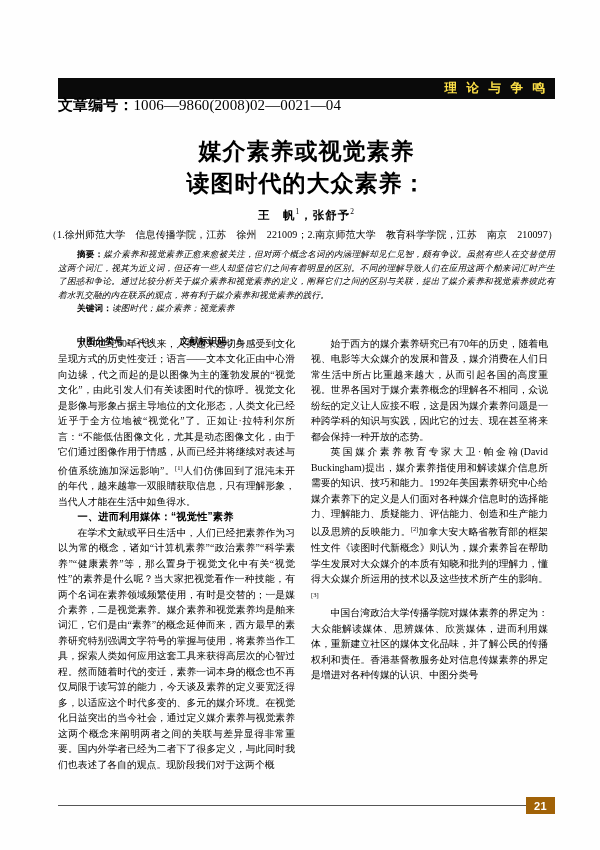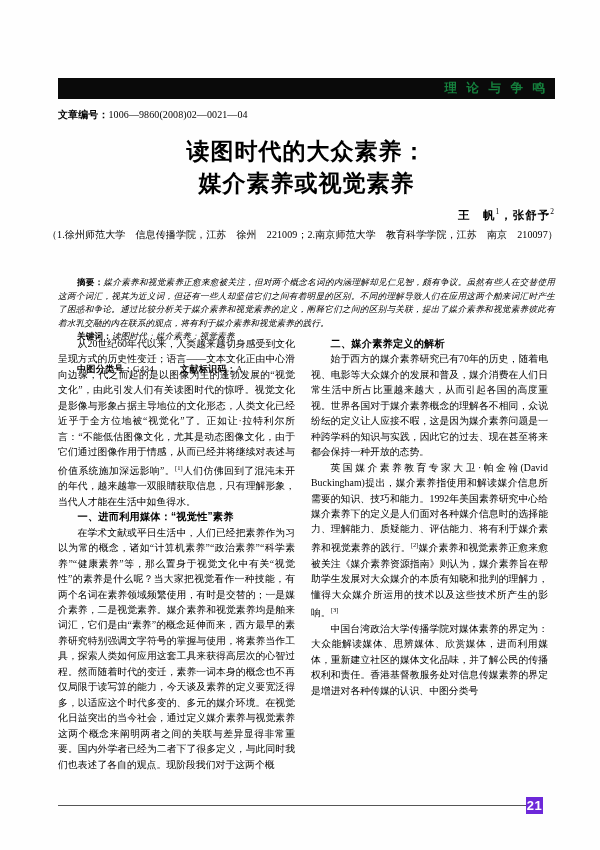--- a/index.html
+++ b/index.html
@@ -28,33 +28,33 @@
     left: 58px;
     top: 78px;
     width: 497px;
     height: 21px;
     background: #0a0a0a;
     display: flex;
     align-items: center;
     justify-content: flex-end;
   }
   .banner-title {
-    color: #15803d;
+    color: #fde047;
     font-size: 12.5px;
     font-weight: bold;
     letter-spacing: 3px;
     padding-right: 7px;
     font-family: "Liberation Sans", "DejaVu Sans", sans-serif;
   }
   
   .artnum {
     position: absolute;
     left: 58px;
-    top: 108px;
-    font-size: 10px;
+    top: 96px;
+    font-size: 15px;
     letter-spacing: 0.1px;
     white-space: nowrap;
   }
   .artnum b {
     font-weight: bold;
   }
   
   .title-block {
     position: absolute;
     left: 58px;
@@ -67,21 +67,21 @@
     font-weight: bold;
     line-height: 32px;
     letter-spacing: 1px;
     font-family: "Liberation Sans", "DejaVu Sans", sans-serif;
   }
   .authors {
     position: absolute;
     left: 58px;
     top: 207px;
     width: 497px;
-    text-align: right;
+    text-align: center;
     font-size: 11.5px;
     font-weight: bold;
     letter-spacing: 1px;
   }
   .authors sup {
     font-size: 7.5px;
     font-weight: normal;
     vertical-align: super;
   }
   .affil {
@@ -101,21 +101,20 @@
     top: 248px;
     width: 497px;
   }
   .abstract {
     font-size: 8.6px;
     line-height: 13.6px;
     text-align: justify;
     text-indent: 19px;
     letter-spacing: 0.15px;
     font-style: italic;
-    margin-top: 28px;
   }
   .abstract b,
   .keywords b,
   .codes b {
     font-weight: bold;
     font-style: normal;
   }
   .keywords {
     font-size: 8.6px;
     line-height: 13.6px;
@@ -176,25 +175,25 @@
     left: 58px;
     top: 805px;
     width: 468px;
     height: 1px;
     background: #555;
   }
   .pagenum {
     position: absolute;
     left: 526px;
     top: 797px;
-    width: 17px;
+    width: 29px;
     height: 17px;
-    background: #6d28d9;
+    background: #a16207;
     color: #fff;
-    font-size: 13px;
+    font-size: 11px;
     font-weight: bold;
     font-family: "Liberation Sans", "DejaVu Sans", sans-serif;
     display: flex;
     align-items: center;
     justify-content: center;
     letter-spacing: 0.5px;
   }
 </style>
 </head>
 <body>
@@ -203,22 +202,22 @@
 
   <div class="banner">
     <span class="banner-title">理 论 与 争 鸣</span>
   </div>
 
   <div class="artnum">
     <b>文章编号：</b><span>1006—9860(2008)02—0021—04</span>
   </div>
 
   <div class="title-block">
+    <div class="title-line">媒介素养或视觉素养</div>
     <div class="title-line">读图时代的大众素养：</div>
-    <div class="title-line">媒介素养或视觉素养</div>
   </div>
 
   <div class="authors">
     <span>王　帆</span><sup>1</sup><span>，</span><span>张舒予</span><sup>2</sup>
   </div>
   <div class="affil">（1.徐州师范大学　信息传播学院，江苏　徐州　221009；2.南京师范大学　教育科学学院，江苏　南京　210097）</div>
 
   <div class="abs-wrap">
     <div class="abstract">
       <b>摘要：</b><span>媒介素养和视觉素养正愈来愈被关注，但对两个概念名词的内涵理解却见仁见智，颇有争议。虽然有些人在交替使用这两个词汇，视其为近义词，但还有一些人却坚信它们之间有着明显的区别。不同的理解导致人们在应用这两个舶来词汇时产生了困惑和争论。通过比较分析关于媒介素养和视觉素养的定义，阐释它们之间的区别与关联，提出了媒介素养和视觉素养彼此有着水乳交融的内在联系的观点，将有利于媒介素养和视觉素养的践行。</span>
@@ -233,23 +232,22 @@
 
   <div class="columns">
 
     <div class="col">
       <p><span>从20世纪60年代以来，人类越来越切身感受到文化呈现方式的历史性变迁；语言——文本文化正由中心滑向边缘，代之而起的是以图像为主的蓬勃发展的“视觉文化”，由此引发人们有关读图时代的惊呼。视觉文化是影像与形象占据主导地位的文化形态，人类文化已经近乎于全方位地被“视觉化”了。正如让·拉特利尔所言：“不能低估图像文化，尤其是动态图像文化，由于它们通过图像作用于情感，从而已经并将继续对表述与价值系统施加深远影响”。</span><span class="ref">[1]</span><span>人们仿佛回到了混沌未开的年代，越来越靠一双眼睛获取信息，只有理解形象，当代人才能在生活中如鱼得水。</span></p>
       <p class="sec-head">一、进而利用媒体：“视觉性”素养</p>
       <p>在学术文献或平日生活中，人们已经把素养作为习以为常的概念，诸如“计算机素养”“政治素养”“科学素养”“健康素养”等，那么置身于视觉文化中有关“视觉性”的素养是什么呢？当大家把视觉看作一种技能，有两个名词在素养领域频繁使用，有时是交替的；一是媒介素养，二是视觉素养。媒介素养和视觉素养均是舶来词汇，它们是由“素养”的概念延伸而来，西方最早的素养研究特别强调文字符号的掌握与使用，将素养当作工具，探索人类如何应用这套工具来获得高层次的心智过程。然而随着时代的变迁，素养一词本身的概念也不再仅局限于读写算的能力，今天谈及素养的定义要宽泛得多，以适应这个时代多变的、多元的媒介环境。在视觉化日益突出的当今社会，通过定义媒介素养与视觉素养这两个概念来阐明两者之间的关联与差异显得非常重要。国内外学者已经为二者下了很多定义，与此同时我们也表述了各自的观点。现阶段我们对于这两个概</p>
     </div>
 
     <div class="col">
-      <p class="sec-head">二、媒介素养定义的解析</p>
       <p>始于西方的媒介素养研究已有70年的历史，随着电视、电影等大众媒介的发展和普及，媒介消费在人们日常生活中所占比重越来越大，从而引起各国的高度重视。世界各国对于媒介素养概念的理解各不相同，众说纷纭的定义让人应接不暇，这是因为媒介素养问题是一种跨学科的知识与实践，因此它的过去、现在甚至将来都会保持一种开放的态势。</p>
-      <p><span>英国媒介素养教育专家大卫·帕金翰(David Buckingham)提出，媒介素养指使用和解读媒介信息所需要的知识、技巧和能力。1992年美国素养研究中心给媒介素养下的定义是人们面对各种媒介信息时的选择能力、理解能力、质疑能力、评估能力、将有利于媒介素养和视觉素养的践行。</span><span class="ref">[2]</span><span>媒介素养和视觉素养正愈来愈被关注《媒介素养资源指南》则认为，媒介素养旨在帮助学生发展对大众媒介的本质有知晓和批判的理解力，懂得大众媒介所运用的技术以及这些技术所产生的影响。</span><span class="ref">[3]</span></p>
+      <p><span>英国媒介素养教育专家大卫·帕金翰(David Buckingham)提出，媒介素养指使用和解读媒介信息所需要的知识、技巧和能力。1992年美国素养研究中心给媒介素养下的定义是人们面对各种媒介信息时的选择能力、理解能力、质疑能力、评估能力、创造和生产能力以及思辨的反映能力。</span><span class="ref">[2]</span><span>加拿大安大略省教育部的框架性文件《读图时代新概念》则认为，媒介素养旨在帮助学生发展对大众媒介的本质有知晓和批判的理解力，懂得大众媒介所运用的技术以及这些技术所产生的影响。</span><span class="ref">[3]</span></p>
       <p>中国台湾政治大学传播学院对媒体素养的界定为：大众能解读媒体、思辨媒体、欣赏媒体，进而利用媒体，重新建立社区的媒体文化品味，并了解公民的传播权利和责任。香港基督教服务处对信息传媒素养的界定是增进对各种传媒的认识、中图分类号</p>
     </div>
 
   </div>
 
   <div class="foot-rule"></div>
   <div class="pagenum">21</div>
 
 </div>
 

